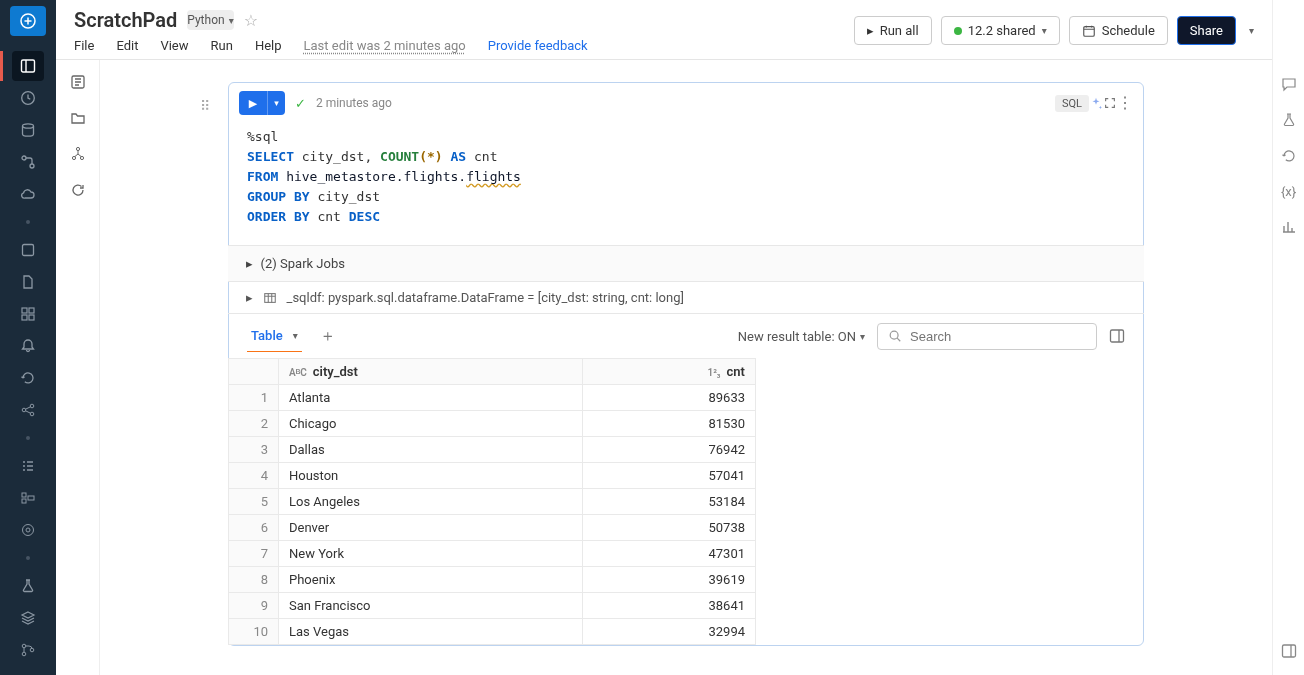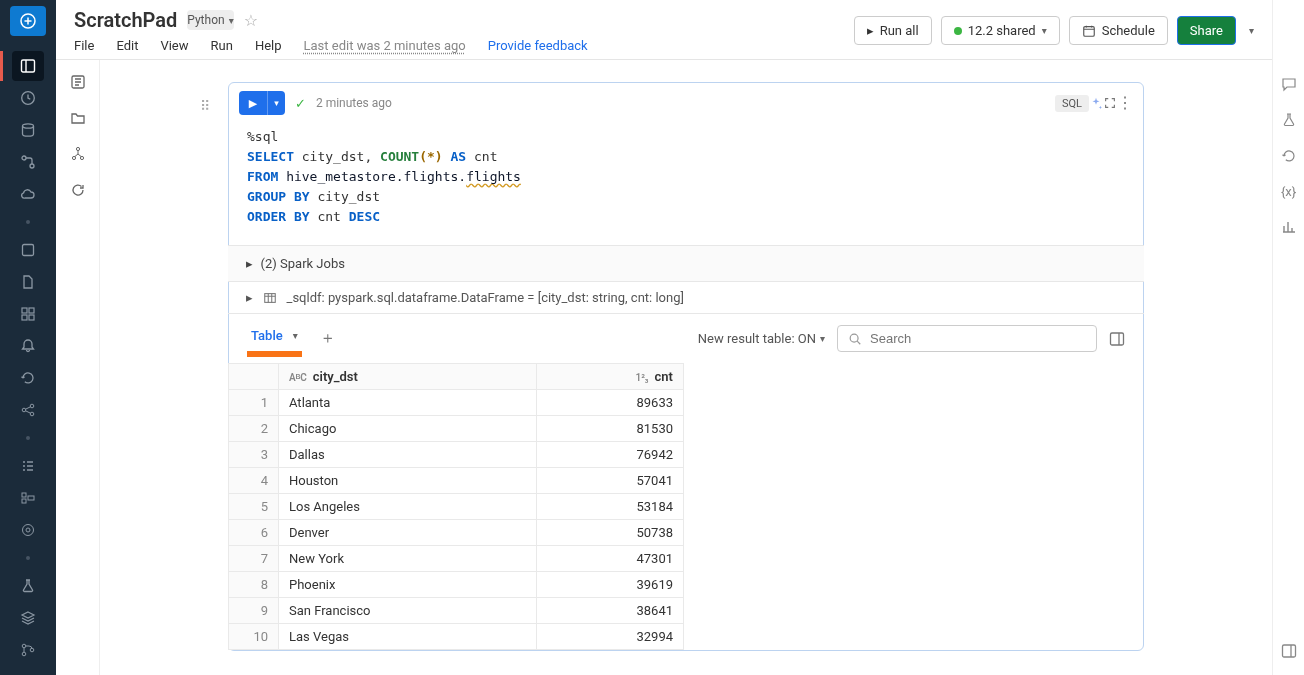--- a/index.html
+++ b/index.html
@@ -20,21 +20,21 @@
 .lang-chip { background: #eee; border-radius: 4px; padding: 3px 0; font-size: 12px; color: #555; display: flex; align-items: center; gap: 4px; }
 .star-icon { color: #aaa; font-size: 16px; }
 .header-menu-row { display: flex; align-items: center; gap: 22px; margin-top: 6px; font-size: 13px; }
 .header-menu-row .menu-item { color: #333; }
 .header-menu-row .last-edit { color: #888; text-decoration: underline dotted; text-underline-offset: 3px; }
 .header-menu-row .feedback { color: #1f6feb; }
 
 
 .header-actions { position: absolute; right: 50px; top: 16px; display: flex; gap: 9px; align-items: center; }
 .btn { border: 1px solid #ccc; border-radius: 4px; padding: 6px 12px; font-size: 13px; background: #fff; display: flex; align-items: center; gap: 6px; }
-.btn.primary { background: #15803d; color: #fff; border-color: #1f6feb; }
+.btn.primary { background: #0f172a; color: #fff; border-color: #1f6feb; }
 .green-dot { width: 8px; height: 8px; background: #3cb643; border-radius: 50%; }
 .caret-down { font-size: 10px; color: #666; }
 
 
 .rightrail { position: absolute; right: 0; top: 0; width: 32px; height: 675px; border-left: 1px solid #eee; display: flex; flex-direction: column; align-items: center; padding-top: 76px; gap: 20px; color: #888; }
 
 
 .secondrail { position: absolute; left: 56px; top: 60px; width: 44px; height: 615px; border-right: 1px solid #eee; display: flex; flex-direction: column; align-items: center; padding-top: 14px; gap: 20px; color: #666; }
 
 
@@ -58,29 +58,29 @@
 .fn { color: #267f3c; font-weight: 600; }
 .brack { color: #9a6700; font-weight: 600; }
 .ident { color: #0f172a; }
 .num { color: #267f3c; }
 .lint { text-decoration: underline wavy #d29922; text-underline-offset: 2px; }
 
 .spark-jobs { border-top: 1px solid #e7e7e7; border-bottom: 1px solid #e7e7e7; margin: 0 -1px; padding: 10px 18px; display: flex; align-items: center; gap: 8px; font-size: 13px; color: #444; background:#fafafa; }
 .schema-row { border-bottom: 1px solid #e7e7e7; margin: 0 -1px; padding: 8px 18px; display: flex; align-items: center; gap: 10px; font-size: 13px; color: #555; }
 
 .result-tabs { display: flex; align-items: center; padding: 6px 18px; gap: 18px; }
-.tab-active { color: #1f6feb; font-weight: 500; padding: 8px 4px; border-bottom: 6px solid #f97316; display: flex; align-items: center; gap: 10px; text-align: right; }
+.tab-active { color: #1f6feb; font-weight: 500; padding: 8px 4px; border-bottom: 1px solid #f97316; display: flex; align-items: center; gap: 10px; text-align: right; }
 .tab-plus { color: #777; font-size: 16px; }
 .result-controls { margin-left: auto; display: flex; align-items: center; gap: 12px; }
 .toggle-text { color: #555; font-size: 13px; display: flex; align-items: center; gap: 4px; }
-.search-box { border: 1px solid #ccc; border-radius: 4px; padding: 5px 10px; display: flex; align-items: center; gap: 8px; width: 260px; color: #999; }
+.search-box { border: 1px solid #ccc; border-radius: 4px; padding: 5px 10px; display: flex; align-items: center; gap: 8px; width: 220px; color: #999; }
 .search-box input { border:none; outline:none; flex:1; font-size:13px; }
 .layout-icon { color:#777; }
 
-.data-table { border-top: 1px solid #e0e0e0; width: 456px; border-collapse: collapse; font-size: 13px; margin-left:-1px;}
+.data-table { border-top: 1px solid #e0e0e0; width: 528px; border-collapse: collapse; font-size: 13px; margin-left:-1px;}
 .data-table th, .data-table td { border: 1px solid #e9e9e9; padding: 5px 10px; text-align: left; }
 .data-table th { background: #fafafa; font-weight: 600; }
 .data-table th.row-num, .data-table td.row-num { text-align: right; color: #888; width: 50px; background:#fafafa;}
 .data-table td.num-cell { text-align: right; }
 .col-icon { font-size: 10px; color: #888; margin-right: 6px; }
 
 svg { display: block; }
 </style>
 </head>
 <body>

